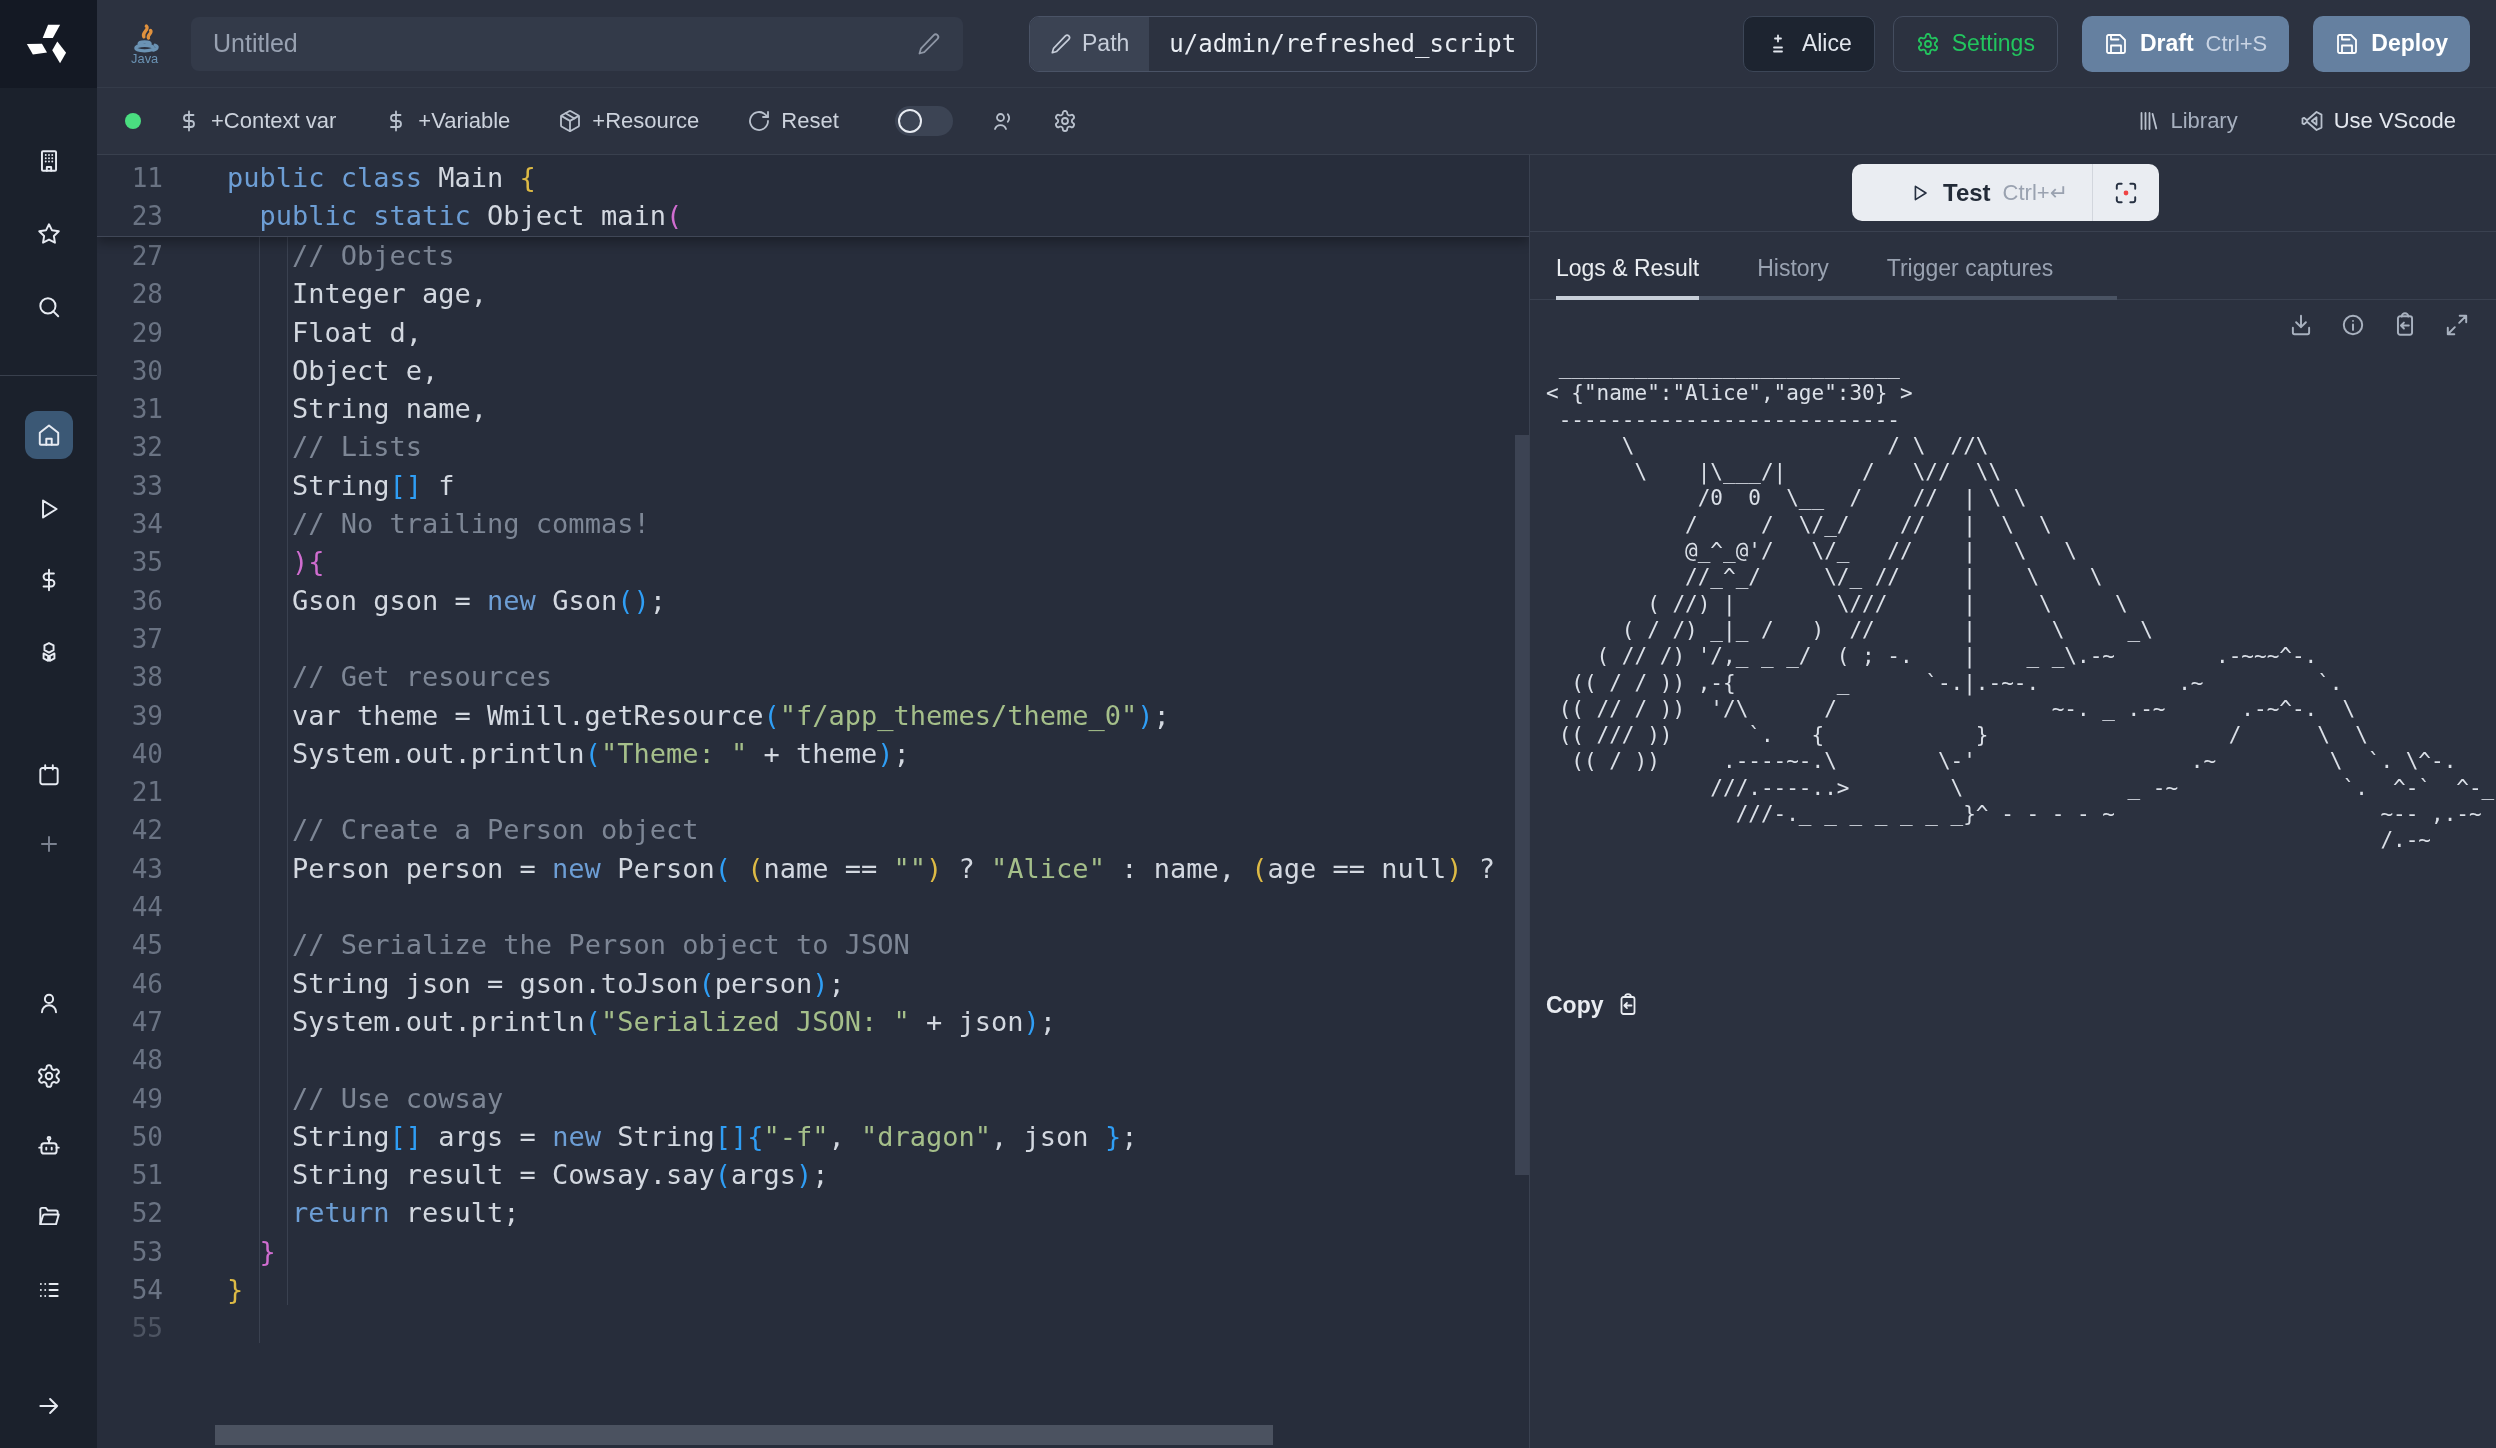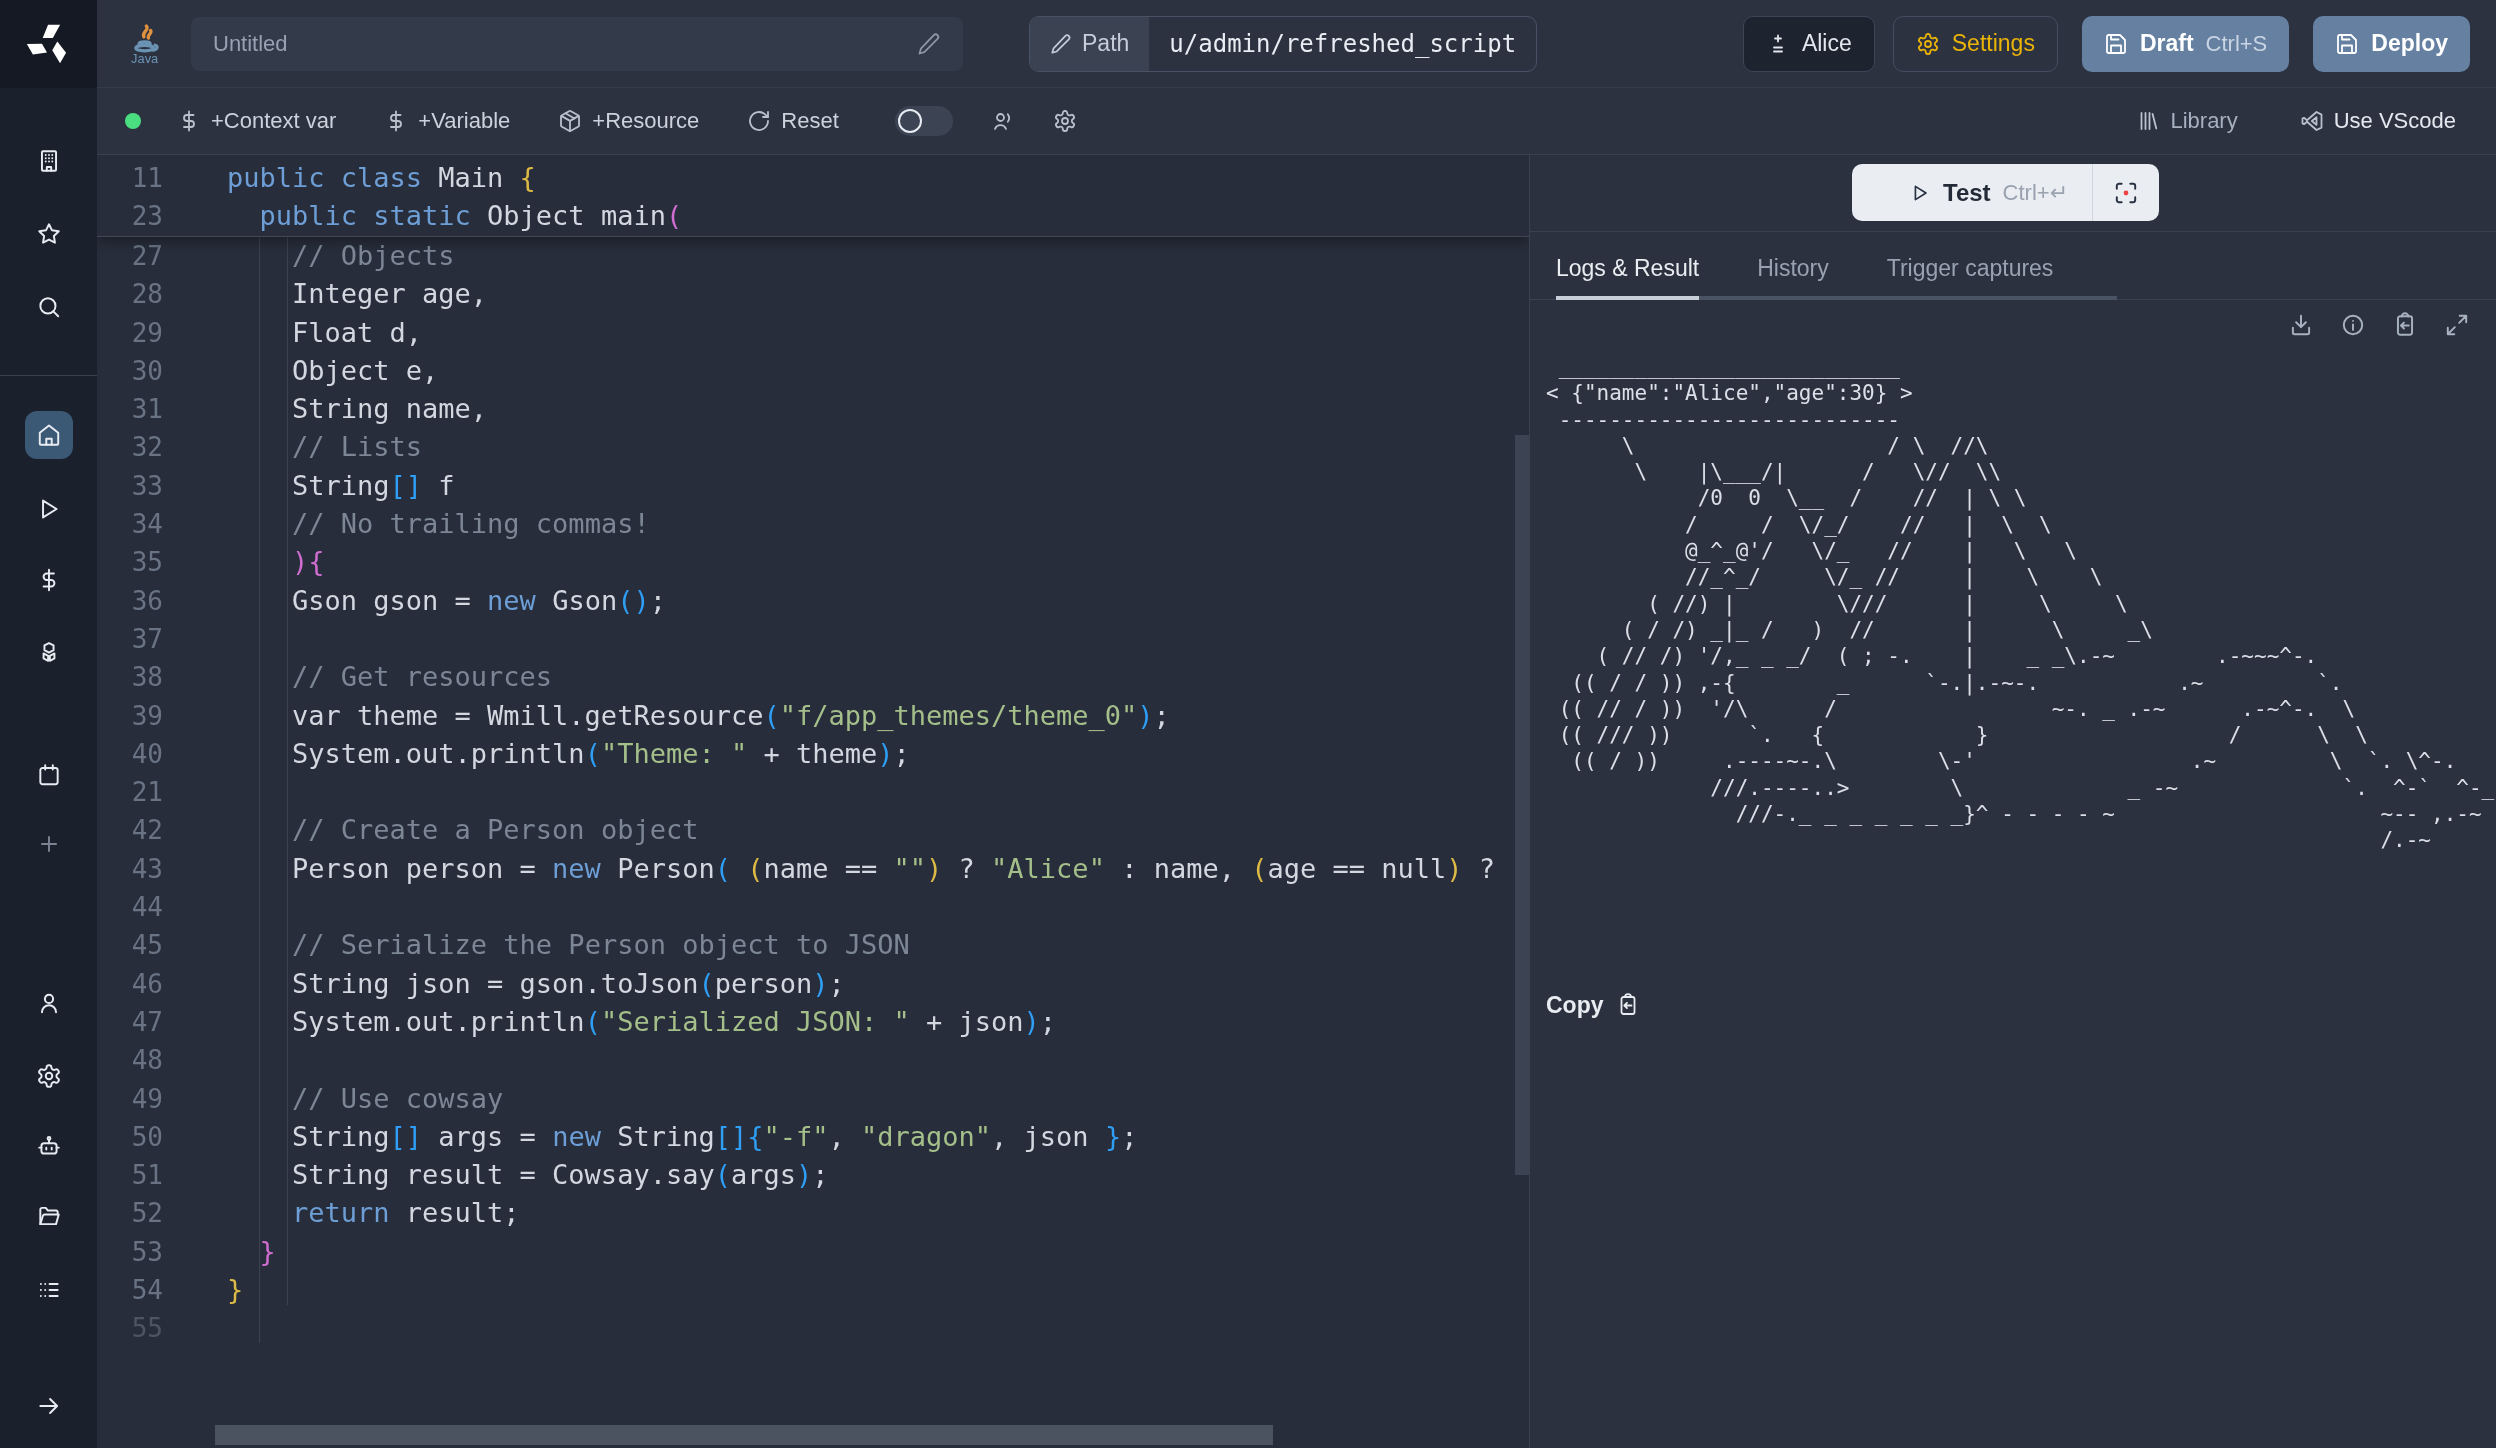--- a/index.html
+++ b/index.html
@@ -23,34 +23,34 @@
   .i22 { width:22px; height:22px; } .i24 { width:24px; height:24px; }
   .i26 { width:26px; height:26px; } .i44 { width:44px; height:44px; } .i46 { width:46px; height:46px; }
 
   
   .main { flex:1; display:flex; flex-direction:column; min-width:0; }
 
   .topbar { height:88px; background:#2c3240; border-bottom:1px solid #343b49;
     display:flex; align-items:center; padding:0 26px; flex-shrink:0; }
   .title-input { margin-left:24px; width:772px; height:54px; background:#333a49; border-radius:8px;
     display:flex; align-items:center; justify-content:space-between; padding:0 22px; cursor:text; }
-  .title-text { color:#98a1b1; font-size:22px; }
+  .title-text { color:#98a1b1; font-size:25px; }
   .dimicon { color:#8e96a5; }
   .path-group { margin-left:66px; height:56px; border:1px solid #4a5366; border-radius:10px;
     display:flex; align-items:stretch; overflow:hidden; }
   .path-label { background:#3b4353; display:flex; align-items:center; gap:10px; padding:0 20px;
     color:#c6cdd9; font-size:23px; cursor:pointer; }
   .path-value { display:flex; align-items:center; padding:0 20px;
     font-family:"DejaVu Sans Mono", monospace; font-size:24px; color:#e9edf3; cursor:pointer; }
   .spacer { flex:1; }
   .btn { height:56px; border:none; border-radius:10px; display:flex; align-items:center; gap:12px;
     font-size:23px; padding:0 22px; cursor:pointer; background:transparent;
     font-family:"Liberation Sans", sans-serif; }
   .btn-diff { background:#1d2430; border:1px solid #3c4657; color:#e2e6ed; margin-left:64px; }
-  .btn-settings { border:1px solid #444d5f; color:#eab308; margin-left:18px; }
+  .btn-settings { border:1px solid #444d5f; color:#22c55e; margin-left:18px; }
   .btn-primary { background:#6580a0; color:#ffffff; font-weight:700; margin-left:24px; }
   .btn-primary .shortcut { font-weight:400; color:#c9d4e4; font-size:22px; }
 
   .toolbar { height:67px; background:#2c3240; border-bottom:1px solid #39404e;
     display:flex; align-items:center; padding:0 40px 0 28px; flex-shrink:0; }
   .dot { width:16px; height:16px; border-radius:50%; background:#4ade80; }
   .tb-item { display:flex; align-items:center; gap:10px; color:#ccd2dc; font-size:22px;
     margin-left:48px; cursor:pointer; white-space:nowrap; }
   .tb-item .icon { color:#b9c1cd; }
   .toggle { margin-left:56px; width:58px; height:30px; border-radius:15px; background:#3c4454;

